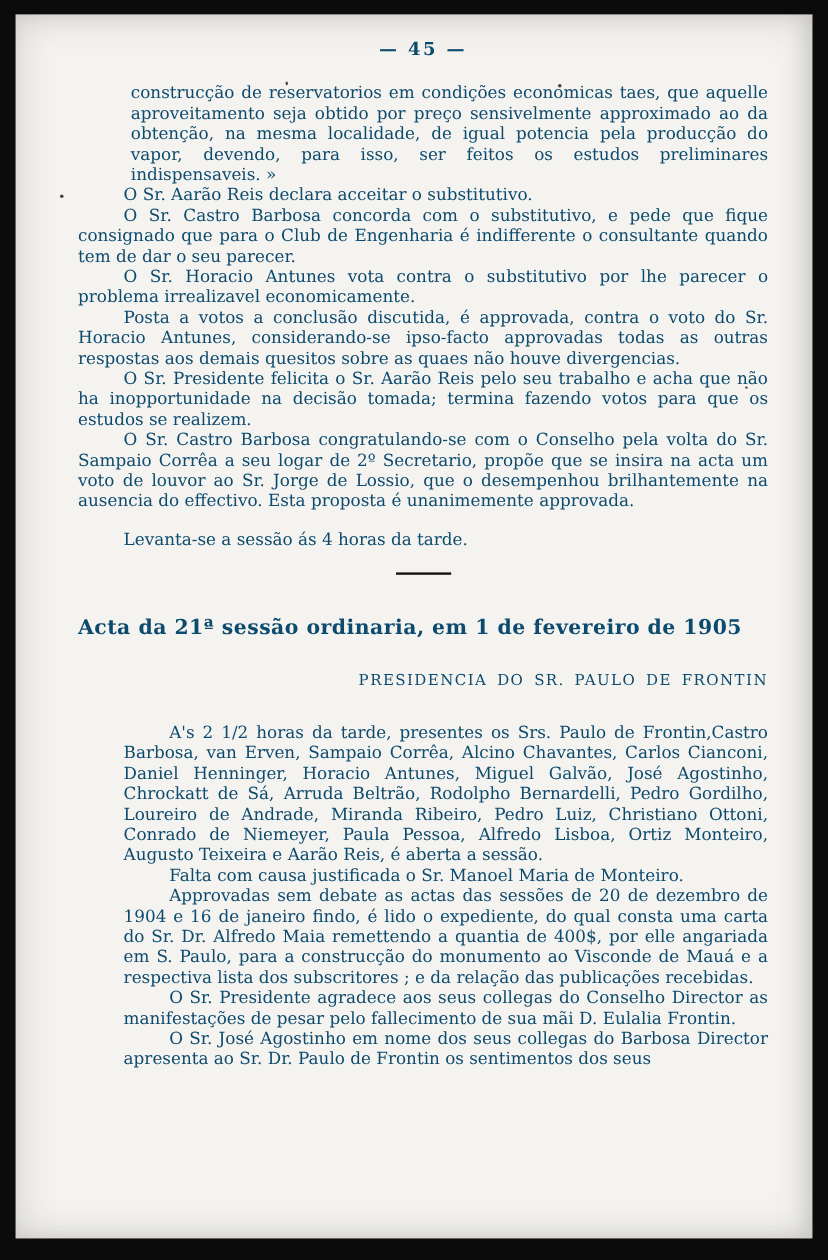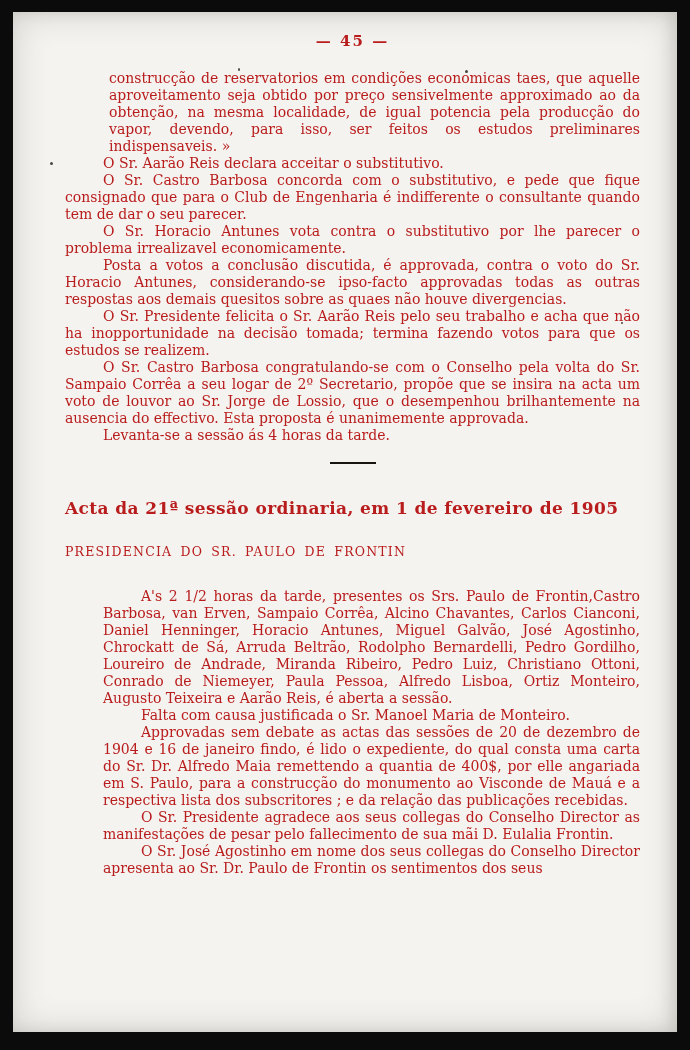--- a/index.html
+++ b/index.html
@@ -16,57 +16,57 @@
   }
   .paper {
     position: absolute;
     left: 13px; top: 12px;
     width: 664px; height: 1020px;
     background: #f4f3ef;
     box-shadow: inset 0 0 34px rgba(70,65,58,0.20), inset -6px 0 14px rgba(70,65,58,0.12);
     overflow: hidden;
     box-sizing: border-box;
     padding: 20px 37px 0 52px;
-    color: #b91c1c;
+    color: #0c4a6e;
   }
   .pagenum {
     text-align: center;
     font-size: 15px;
     font-weight: bold;
     letter-spacing: 2px;
     margin: 0 0 20px 0;
   }
   .body-text {
     font-size: 14px;
     line-height: 17px;
     text-align: justify;
   }
   p.para {
     margin: 0;
     text-indent: 38px;
   }
   p.para.noindent { text-indent: 0; margin-left: 44px; }
-  p.para.spaced { margin-top: 0; }
+  p.para.spaced { margin-top: 15px; }
   .it { }
   .rule {
     width: 46px; height: 2px;
     background: #17140f;
     margin: 18px auto 0 auto;
   }
   h1.acta-title {
     margin: 36px 0 0 0;
     text-align: left;
     font-size: 17px;
     font-weight: bold;
     letter-spacing: 0.4px;
     white-space: nowrap;
   }
   h2.presidency {
     margin: 26px 0 0 0;
-    text-align: left;
+    text-align: right;
     font-size: 12.5px;
     font-weight: normal;
     letter-spacing: 1.2px;
     word-spacing: 3px;
   }
   .section2 { margin-top: 28px; margin-left: 38px; }
   .speck {
     position: absolute;
     background: #4a463f;
     border-radius: 50%;
@@ -111,21 +111,21 @@
       <div class="section2">
 
         <p class="para"><span>A's 2 1/2 horas da tarde, presentes os Srs. Paulo de Frontin,Castro Barbosa, van Erven, Sampaio Corrêa, Alcino Chavantes, Carlos Cianconi, Daniel Henninger, Horacio Antunes, Miguel Galvão, José Agostinho, Chrockatt de Sá, Arruda Beltrão, Rodolpho Bernardelli, Pedro Gordilho, Loureiro de Andrade, Miranda Ribeiro, Pedro Luiz, Christiano Ottoni, Conrado de Niemeyer, Paula Pessoa, Alfredo Lisboa, Ortiz Monteiro, Augusto Teixeira e Aarão Reis, é aberta a sessão.</span></p>
 
         <p class="para"><span>Falta com causa justificada o Sr. Manoel Maria de Monteiro.</span></p>
 
         <p class="para"><span>Approvadas sem debate as actas das sessões de 20 de dezembro de 1904 e 16 de janeiro findo, é lido o expediente, do qual consta uma carta do Sr. Dr. Alfredo Maia remettendo a quantia de 400$, por elle angariada em S. Paulo, para a construcção do monumento ao Visconde de Mauá e a respectiva lista dos subscritores ; e da relação das publicações recebidas.</span></p>
 
         <p class="para"><span class="it">O Sr. Presidente</span><span> agradece aos seus collegas do Conselho Director as manifestações de pesar pelo fallecimento de sua mãi D. Eulalia Frontin.</span></p>
 
-        <p class="para"><span class="it">O Sr. José Agostinho</span><span> em nome dos seus collegas do Conselho Director apresenta ao Sr. Dr. Paulo de Frontin os sentimentos dos seus</span></p>
+        <p class="para"><span class="it">O Sr. José Agostinho</span><span> em nome dos seus collegas do Barbosa Director apresenta ao Sr. Dr. Paulo de Frontin os sentimentos dos seus</span></p>
 
       </div>
     </div>
 
     <span class="speck s1"></span>
     <span class="speck s2"></span>
     <span class="speck s3"></span>
     <span class="speck s4"></span>
   </div>
 </div>

